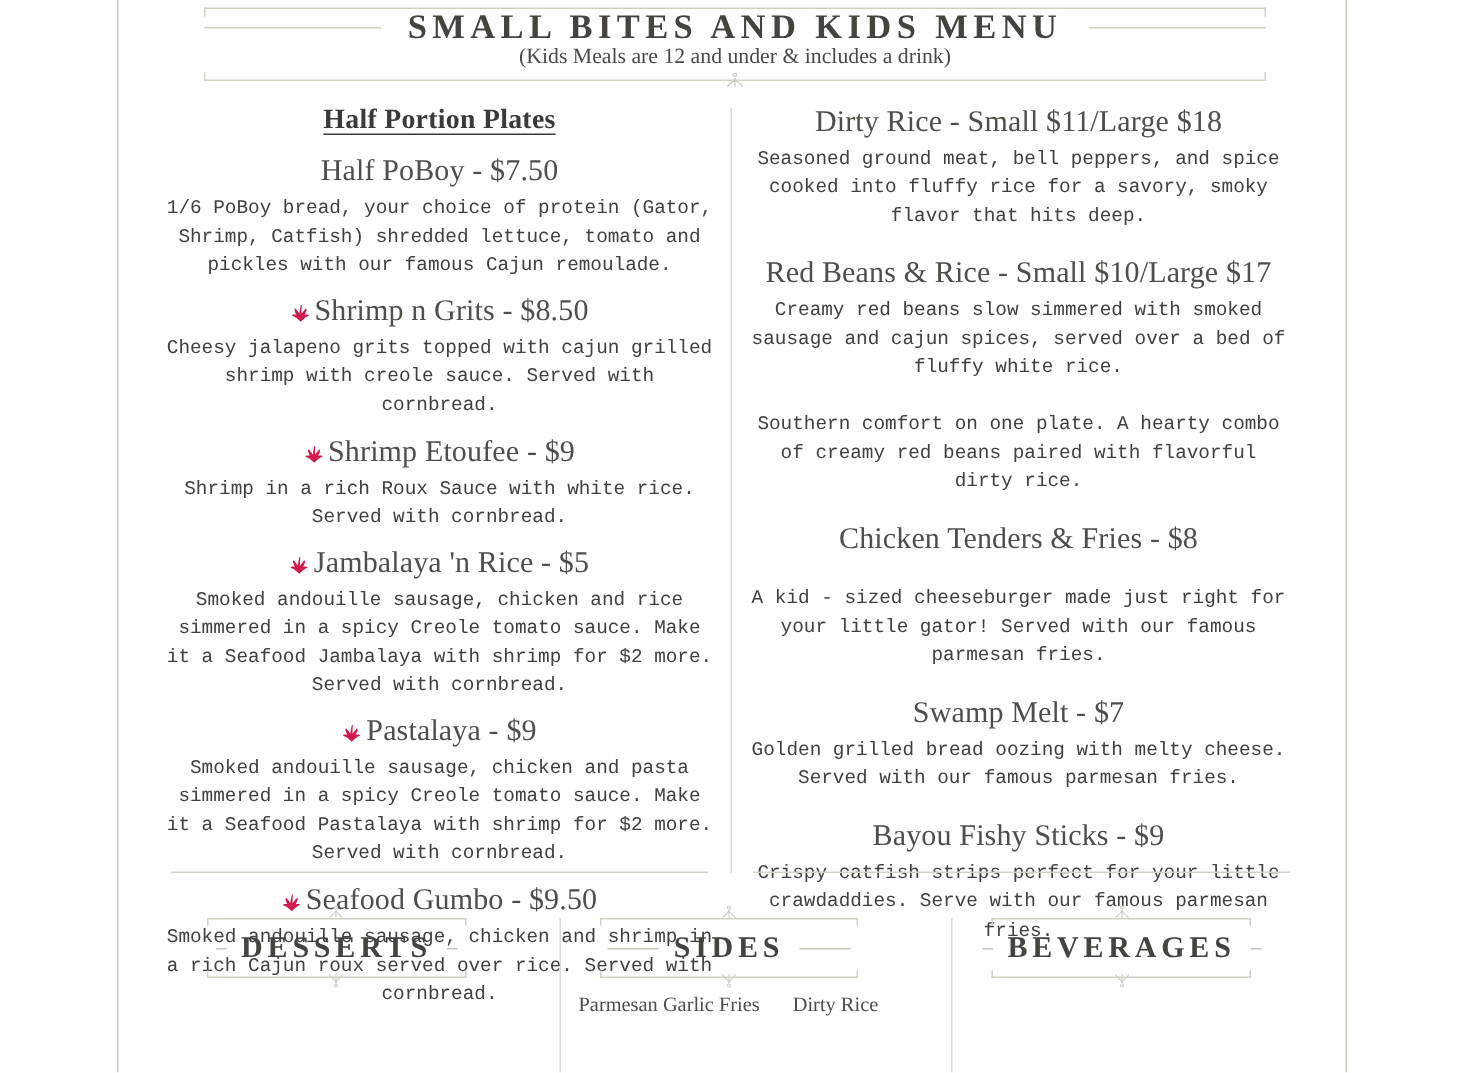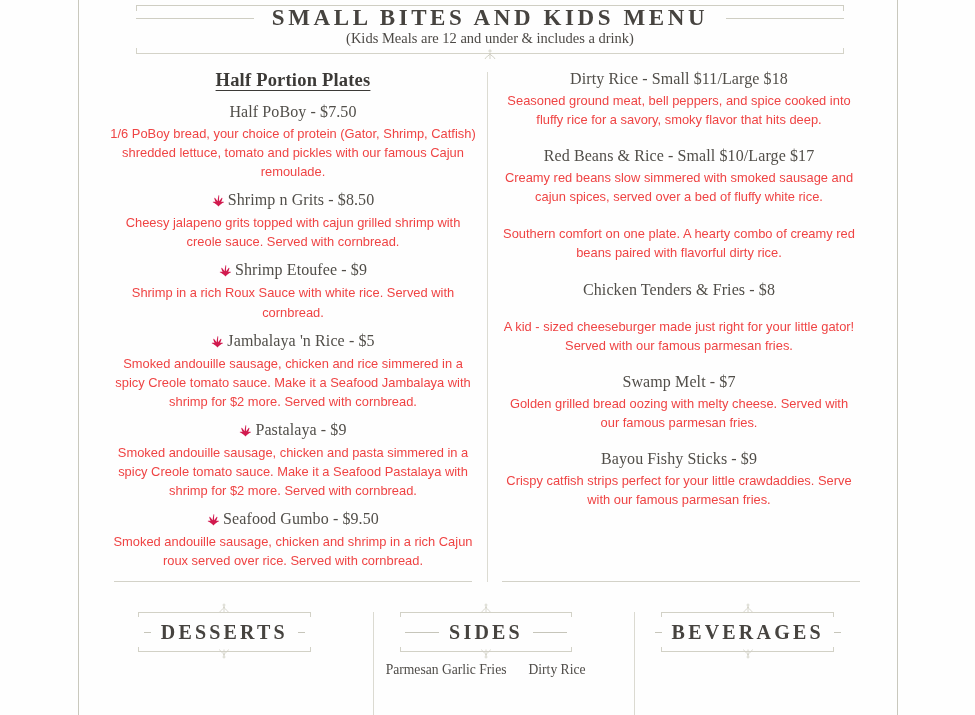--- a/index.html
+++ b/index.html
@@ -118,36 +118,36 @@
     color: #3c3a37;
     text-decoration: underline;
     text-underline-offset: 4px;
     margin: 0 0 12px 0;
     letter-spacing: .2px;
   }
 
   .item { margin: 0 0 8px 0; padding: 0 10px; }
   .item-name {
     font-family: "Liberation Serif", serif;
-    font-size: 16px;
+    font-size: 20px;
     color: #514e49;
     margin: 0 0 3px 0;
     letter-spacing: .1px;
   }
   .spicy-icon {
     display: inline-block;
     vertical-align: -2px;
     margin-right: 3px;
     line-height: 1;
   }
   .item-desc {
-    font-family: Liberation Sans, sans-serif;
+    font-family: Liberation Mono, monospace;
     font-size: 12.9px;
     line-height: 1.48;
-    color: #ef4444;
+    color: #404040;
     margin: 0;
   }
 
   
   .col.left  .item { margin-bottom: 10px; }
   .col.right .item { margin-bottom: 18px; }
 
   .col-bottom-rule {
     position: absolute;
     height: 1px;

